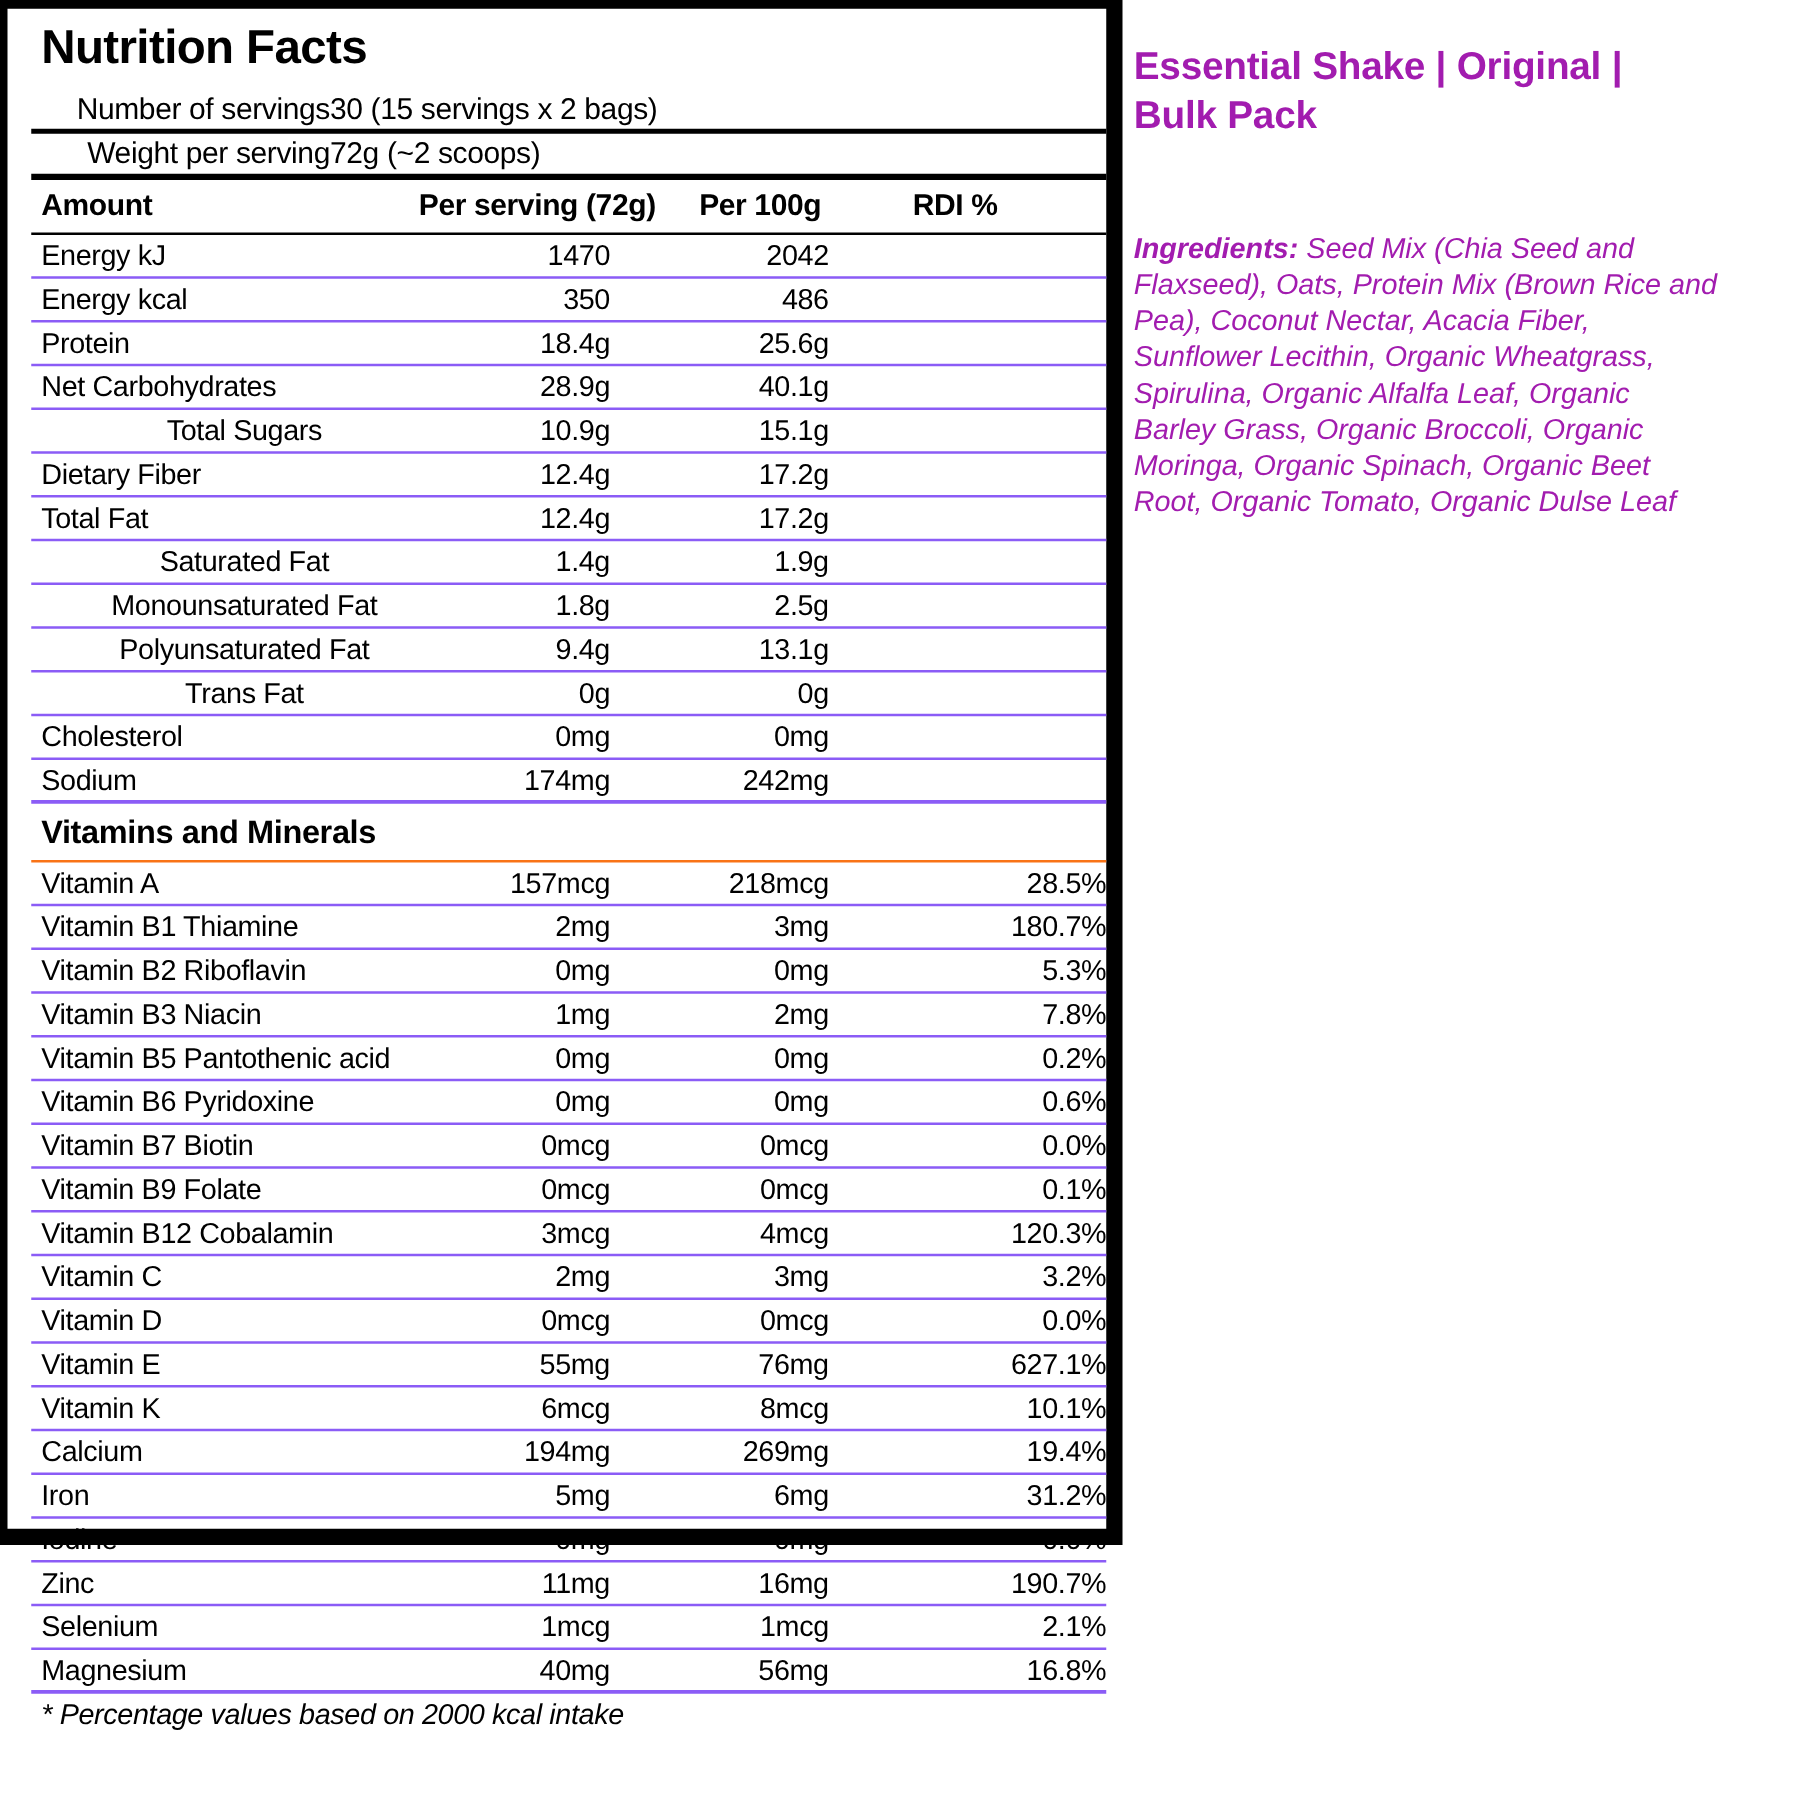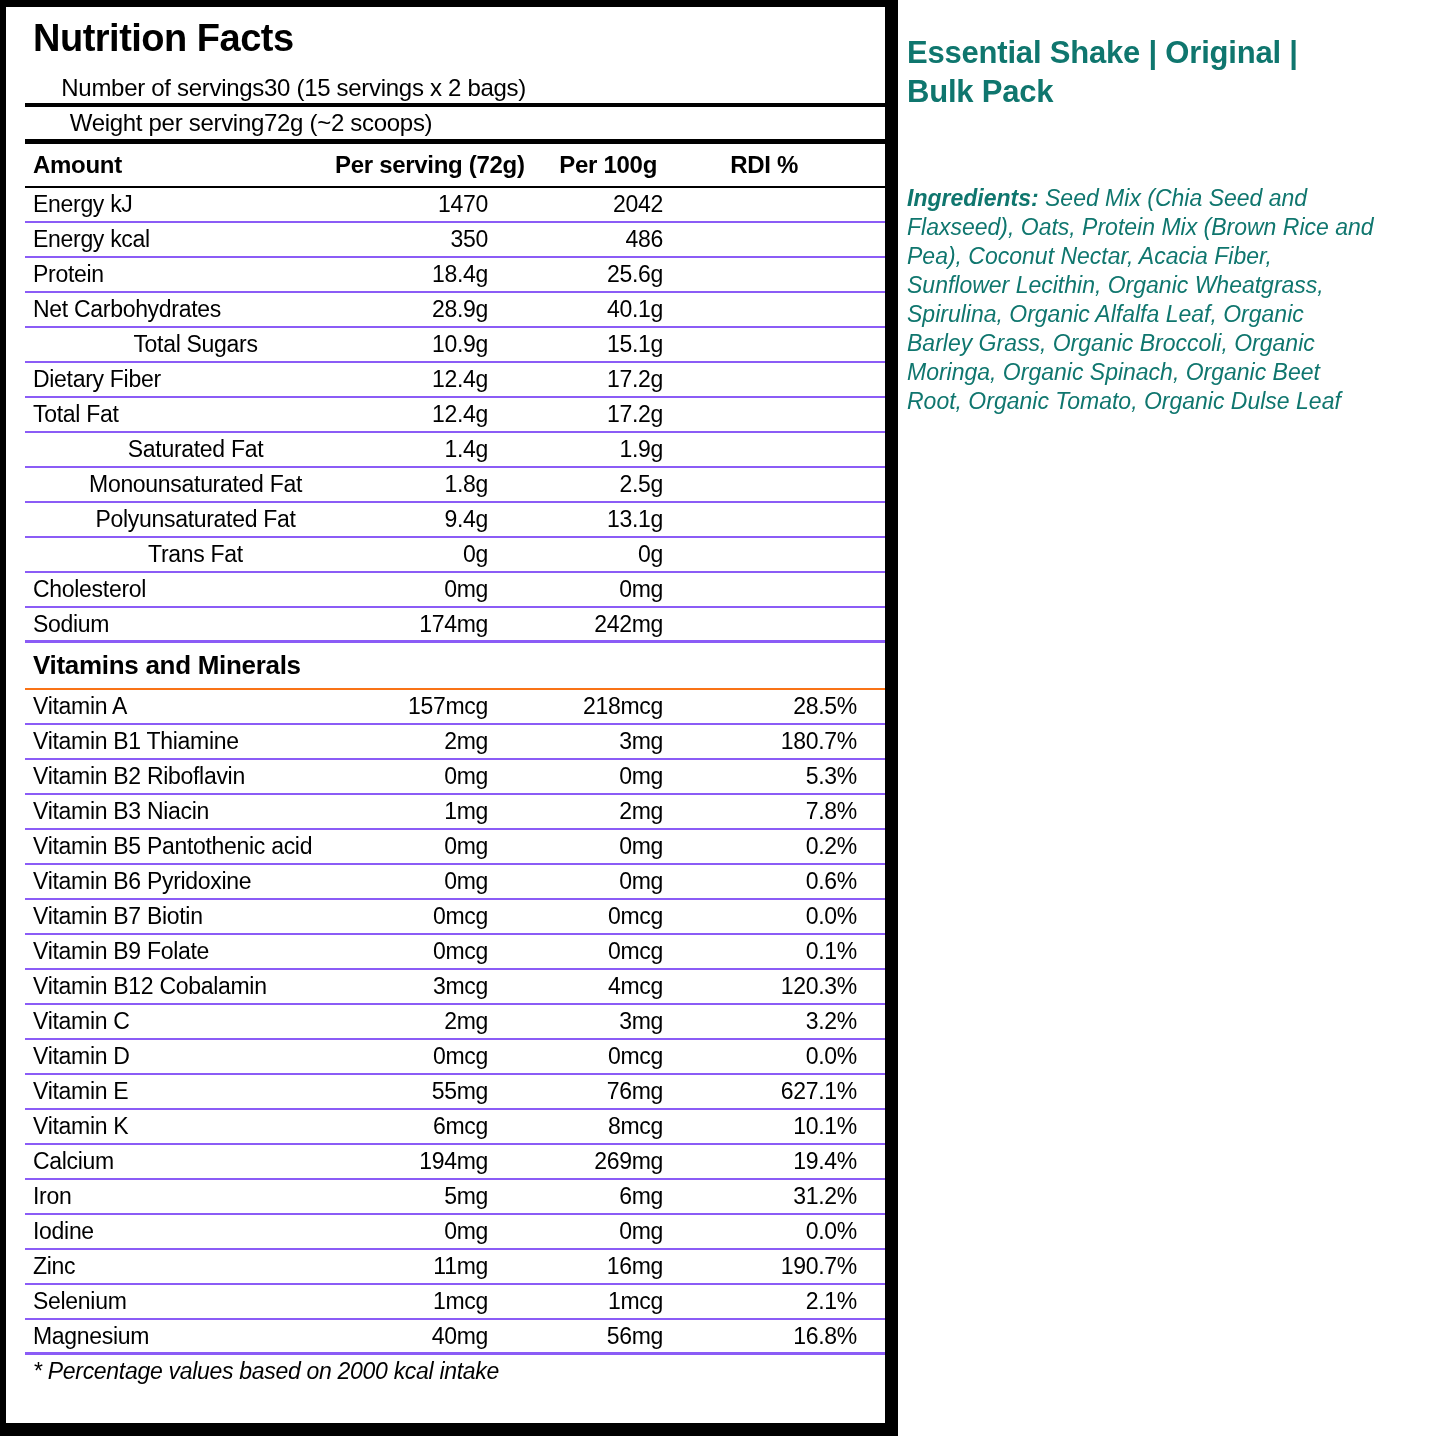--- a/index.html
+++ b/index.html
@@ -7,21 +7,21 @@
   body {
     width: 1436px; height: 1436px;
     font-family: "Liberation Sans", sans-serif;
     color: #000;
     display: flex;
     overflow: hidden;
   }
 
   
   .label-panel {
-    width: 898px; height: 1436px;
+    width: 898px; height: 1236px;
     flex: 0 0 898px;
     border: 7px solid #000;
     border-left-width: 6px;
     border-right-width: 13px;
     border-bottom-width: 13px;
     background: #fff;
     letter-spacing: -0.3px;
   }
   .panel-title {
     height: 66px;
@@ -62,21 +62,21 @@
     grid-template-columns: 1fr 150px 175px 222px;
     align-items: center;
     height: 35px;
     border-bottom: 2px solid #8b5cf6;
     font-size: 23px;
   }
   .rows .row:last-of-type { border-bottom-width: 3px; }
   .row .label { padding-left: 8px; white-space: nowrap; }
   .row[data-indent="true"] .label { padding-left: 28px; text-align: center; }
   .row .num { text-align: right; white-space: nowrap; }
-  .row .rdi { padding-right: 28px; }
+  .row .rdi { }
 
   .section-header {
     height: 47px;
     border-bottom: 2px solid #f97316;
     font-size: 26px;
     font-weight: bold;
     display: flex; align-items: center;
     padding-left: 8px;
   }
 
@@ -85,21 +85,21 @@
     display: flex; align-items: center;
     padding-left: 8px;
     font-size: 23px;
     font-style: italic;
   }
 
   
   .product-panel {
     flex: 1;
     padding: 33px 30px 0 9px;
-    color: #0f766e;
+    color: #a21caf;
   }
   .product-title {
     font-size: 31px;
     font-weight: bold;
     line-height: 39px;
     width: 430px;
     letter-spacing: -0.2px;
   }
   .ingredients {
     margin-top: 73px;

